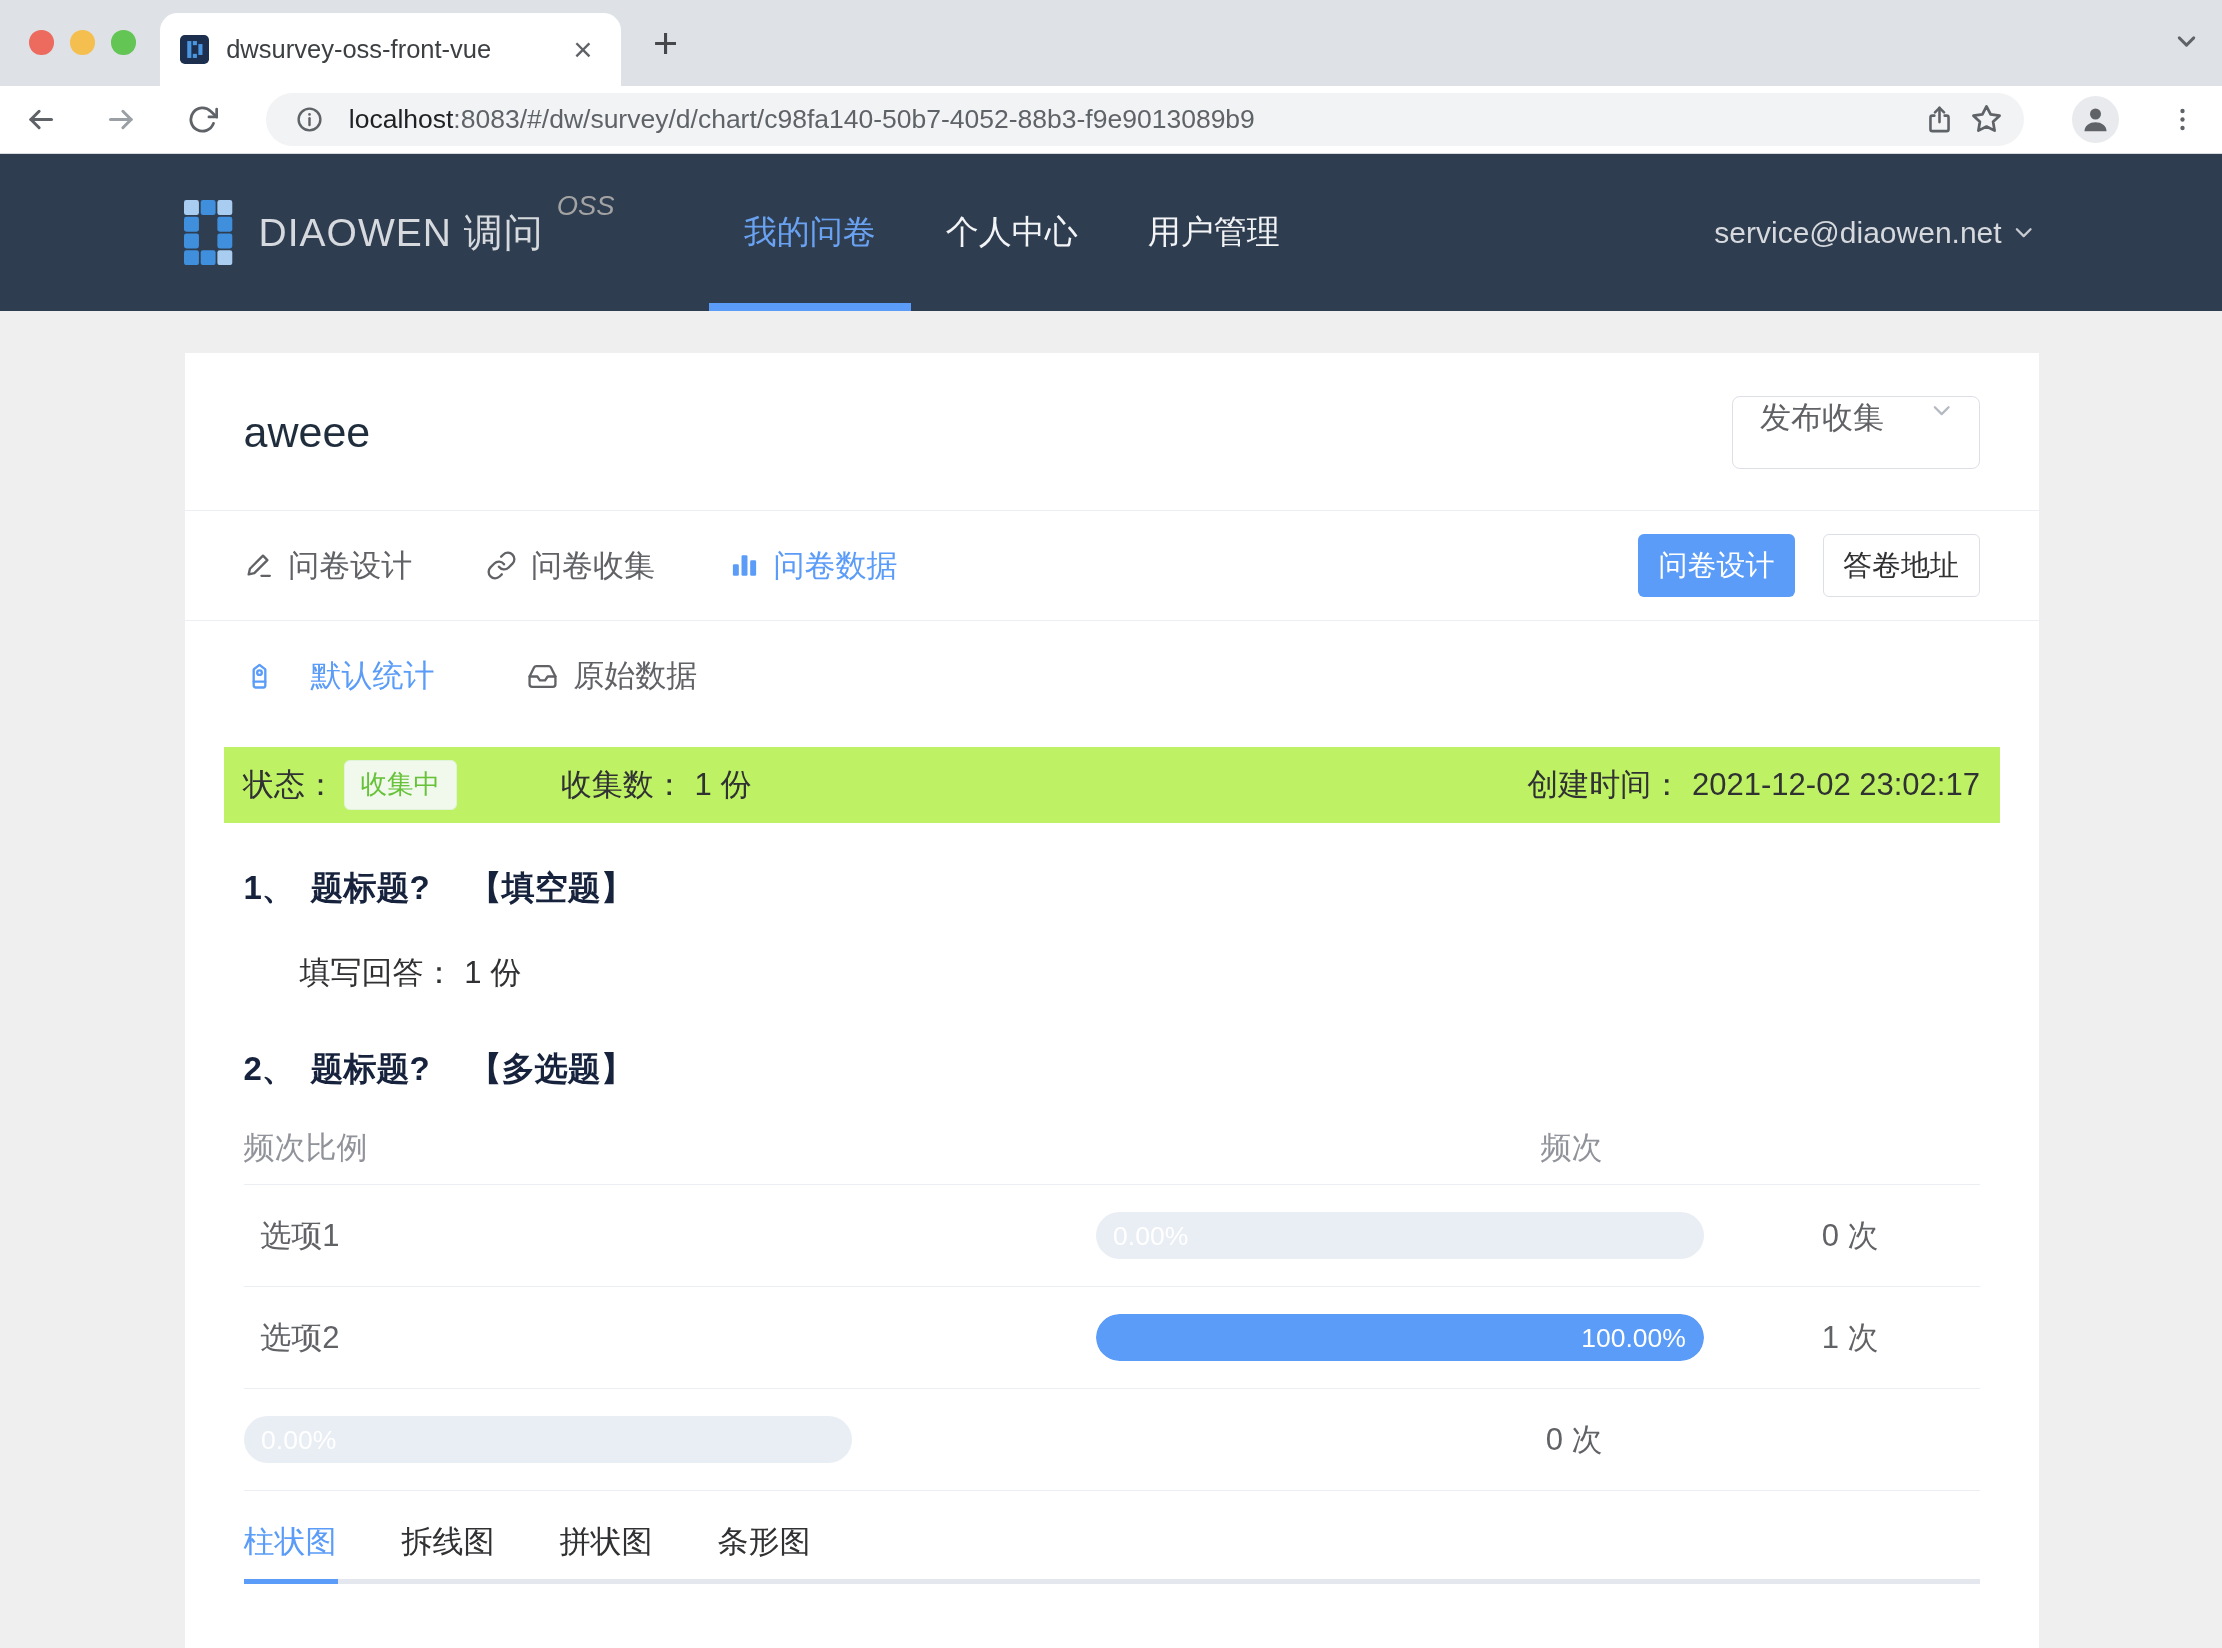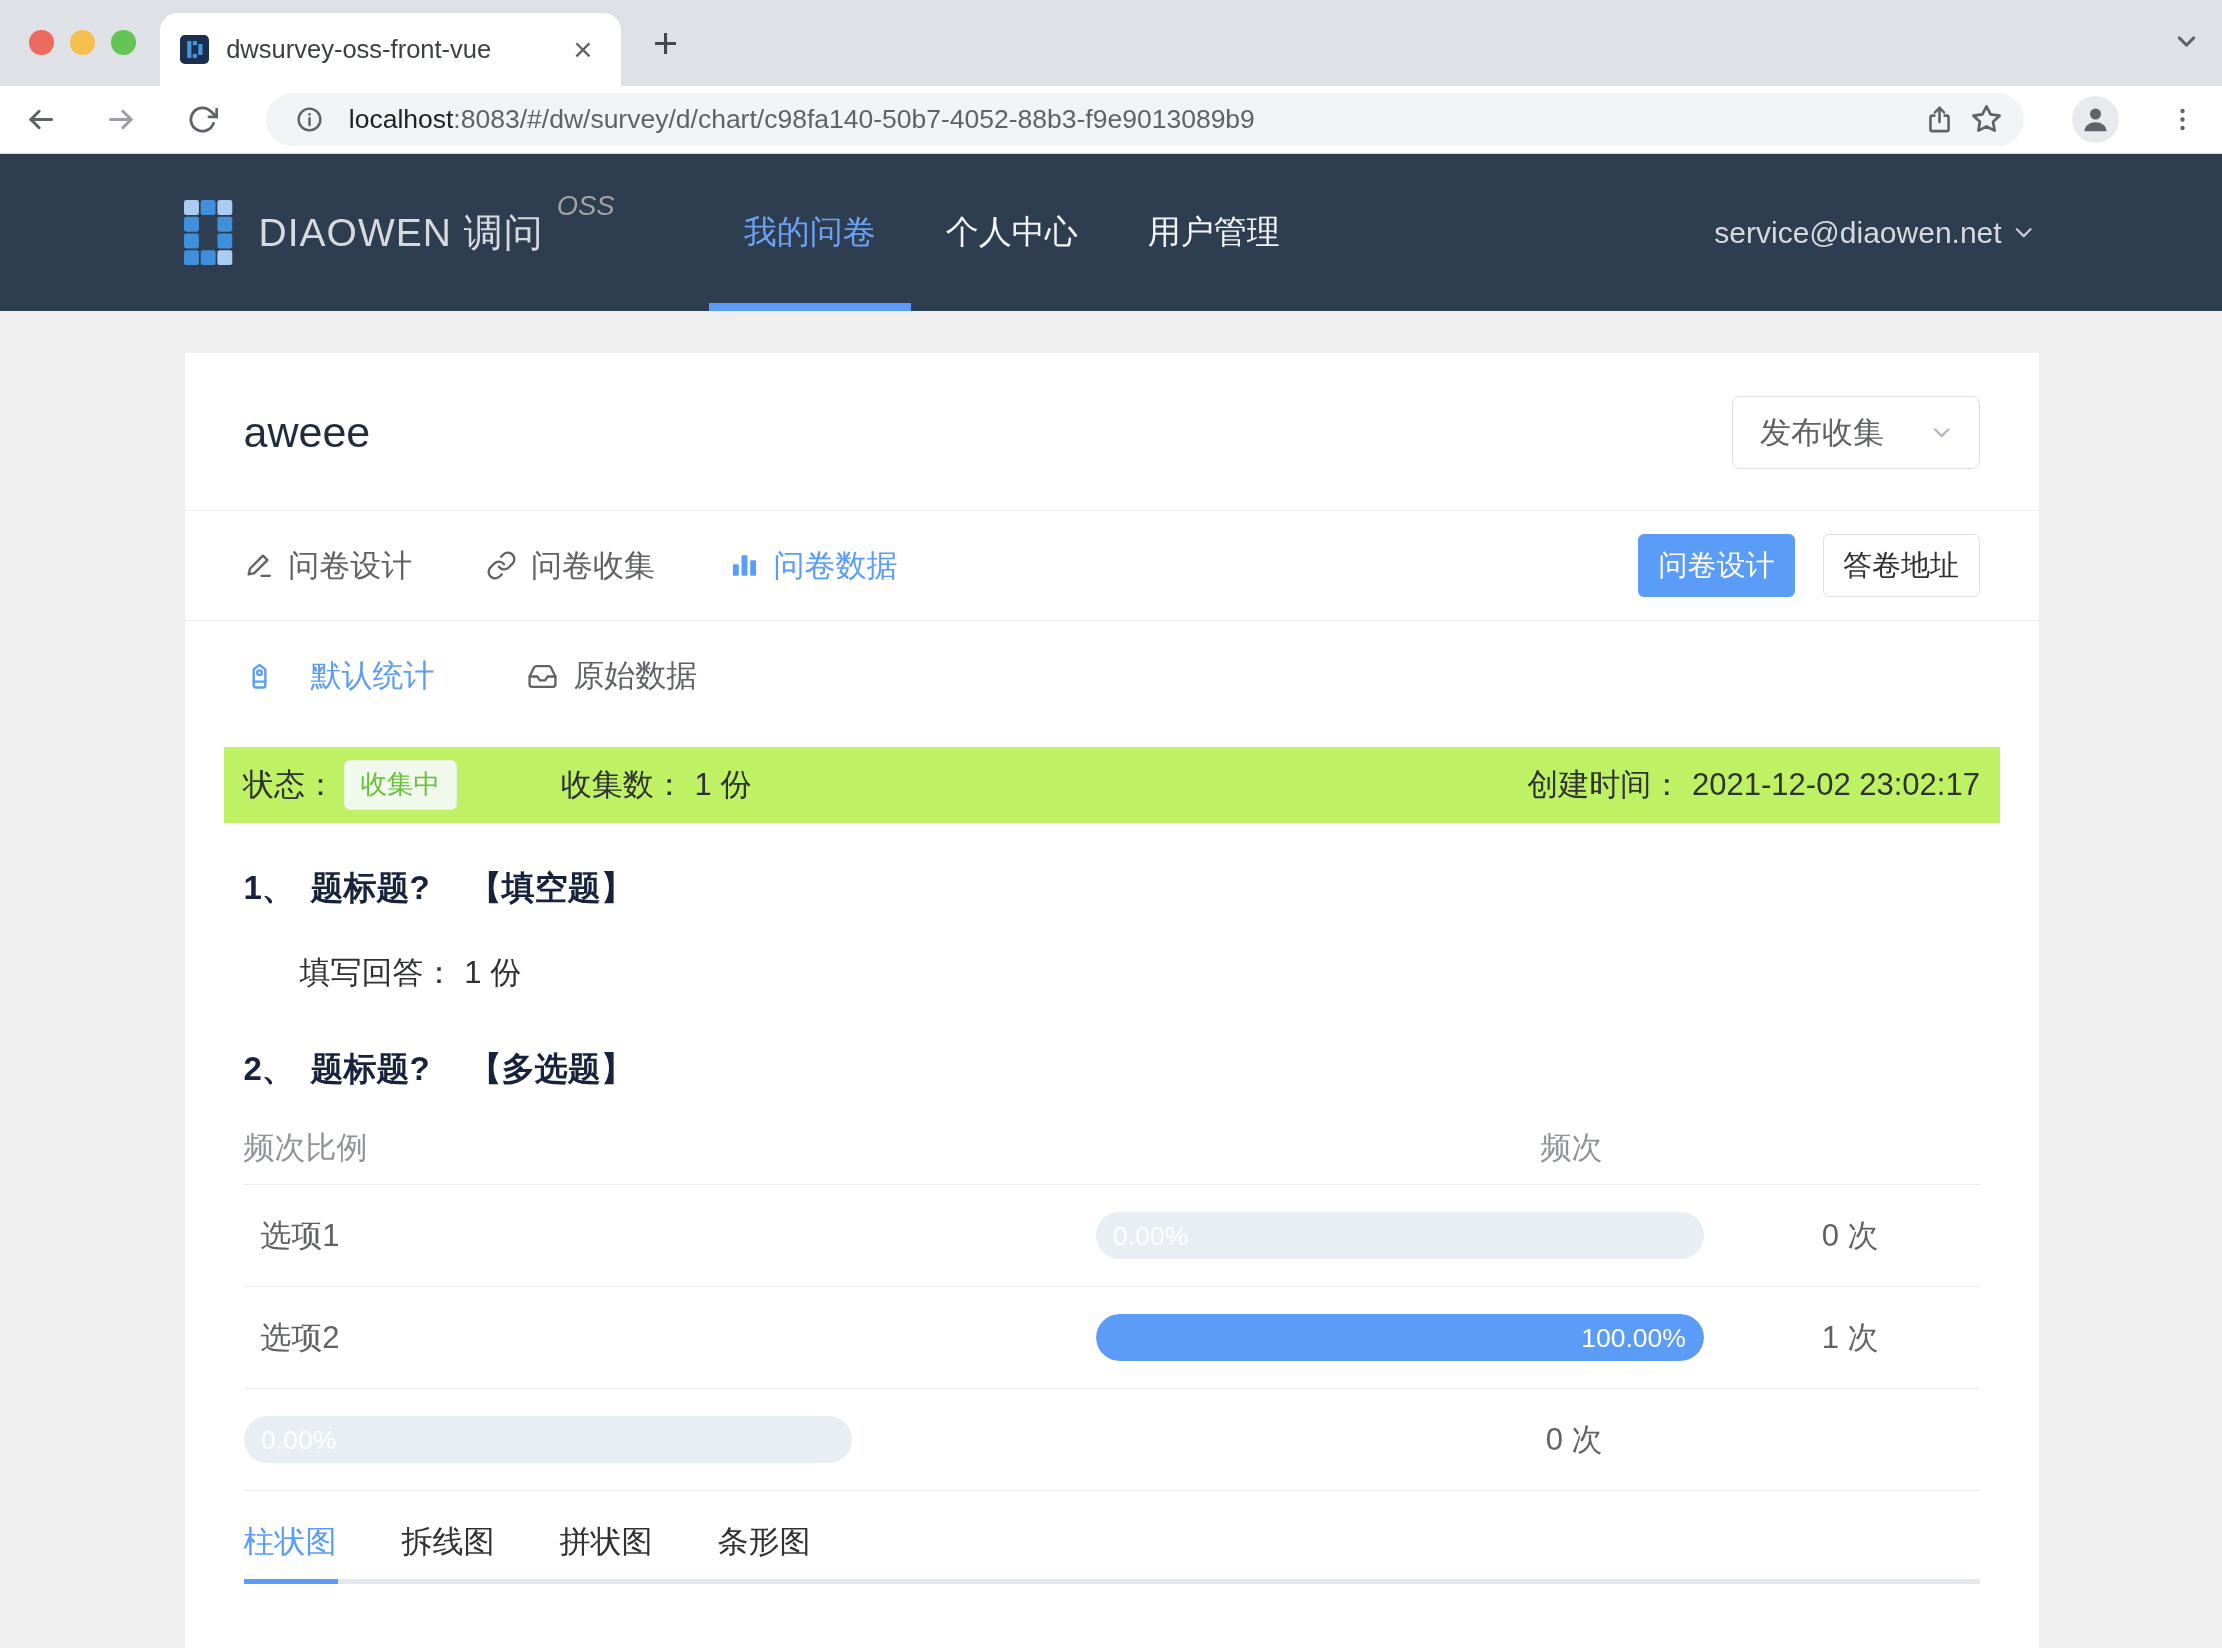--- a/index.html
+++ b/index.html
@@ -50,21 +50,21 @@
   .account .chev { color:#c7cbd1; display:flex; }
 
   
   .page { height:1338px; background:#efefef; }
   .card { width:1854px; height:1296px; margin:42px auto 0; background:#fff; overflow:hidden; }
 
   .card-head { display:flex; justify-content:space-between; align-items:center;
     padding:43px 59px 41px; border-bottom:1px solid #ebeef2; }
   .survey-title { font-size:43px; color:#1f2d3d; }
   .pub-select { width:248px; height:73px; border:1px solid #dcdfe6; border-radius:7.8px;
-    display:flex; align-items:center; justify-content:space-between; padding:0 23.5px 0 27.4px;
+    display:flex; align-items:flex-start; justify-content:space-between; padding:0 23.5px 0 27.4px;
     font-size:31px; color:#606266; background:#fff; }
   .pub-select .chev { color:#b4b9c2; display:flex; }
 
   .tabs-row { display:flex; align-items:center; height:110px; padding:0 59px;
     border-bottom:1px solid #ebeef2; }
   .stab { display:flex; align-items:center; gap:13.7px; margin-right:74px; font-size:31px;
     color:#606266; cursor:pointer; white-space:nowrap; }
   .stab.active { color:#5a9cf8; }
   .btn { height:63px; width:157px; border-radius:5.9px; font-size:29px; display:flex;
     align-items:center; justify-content:center; cursor:pointer; white-space:nowrap; }

